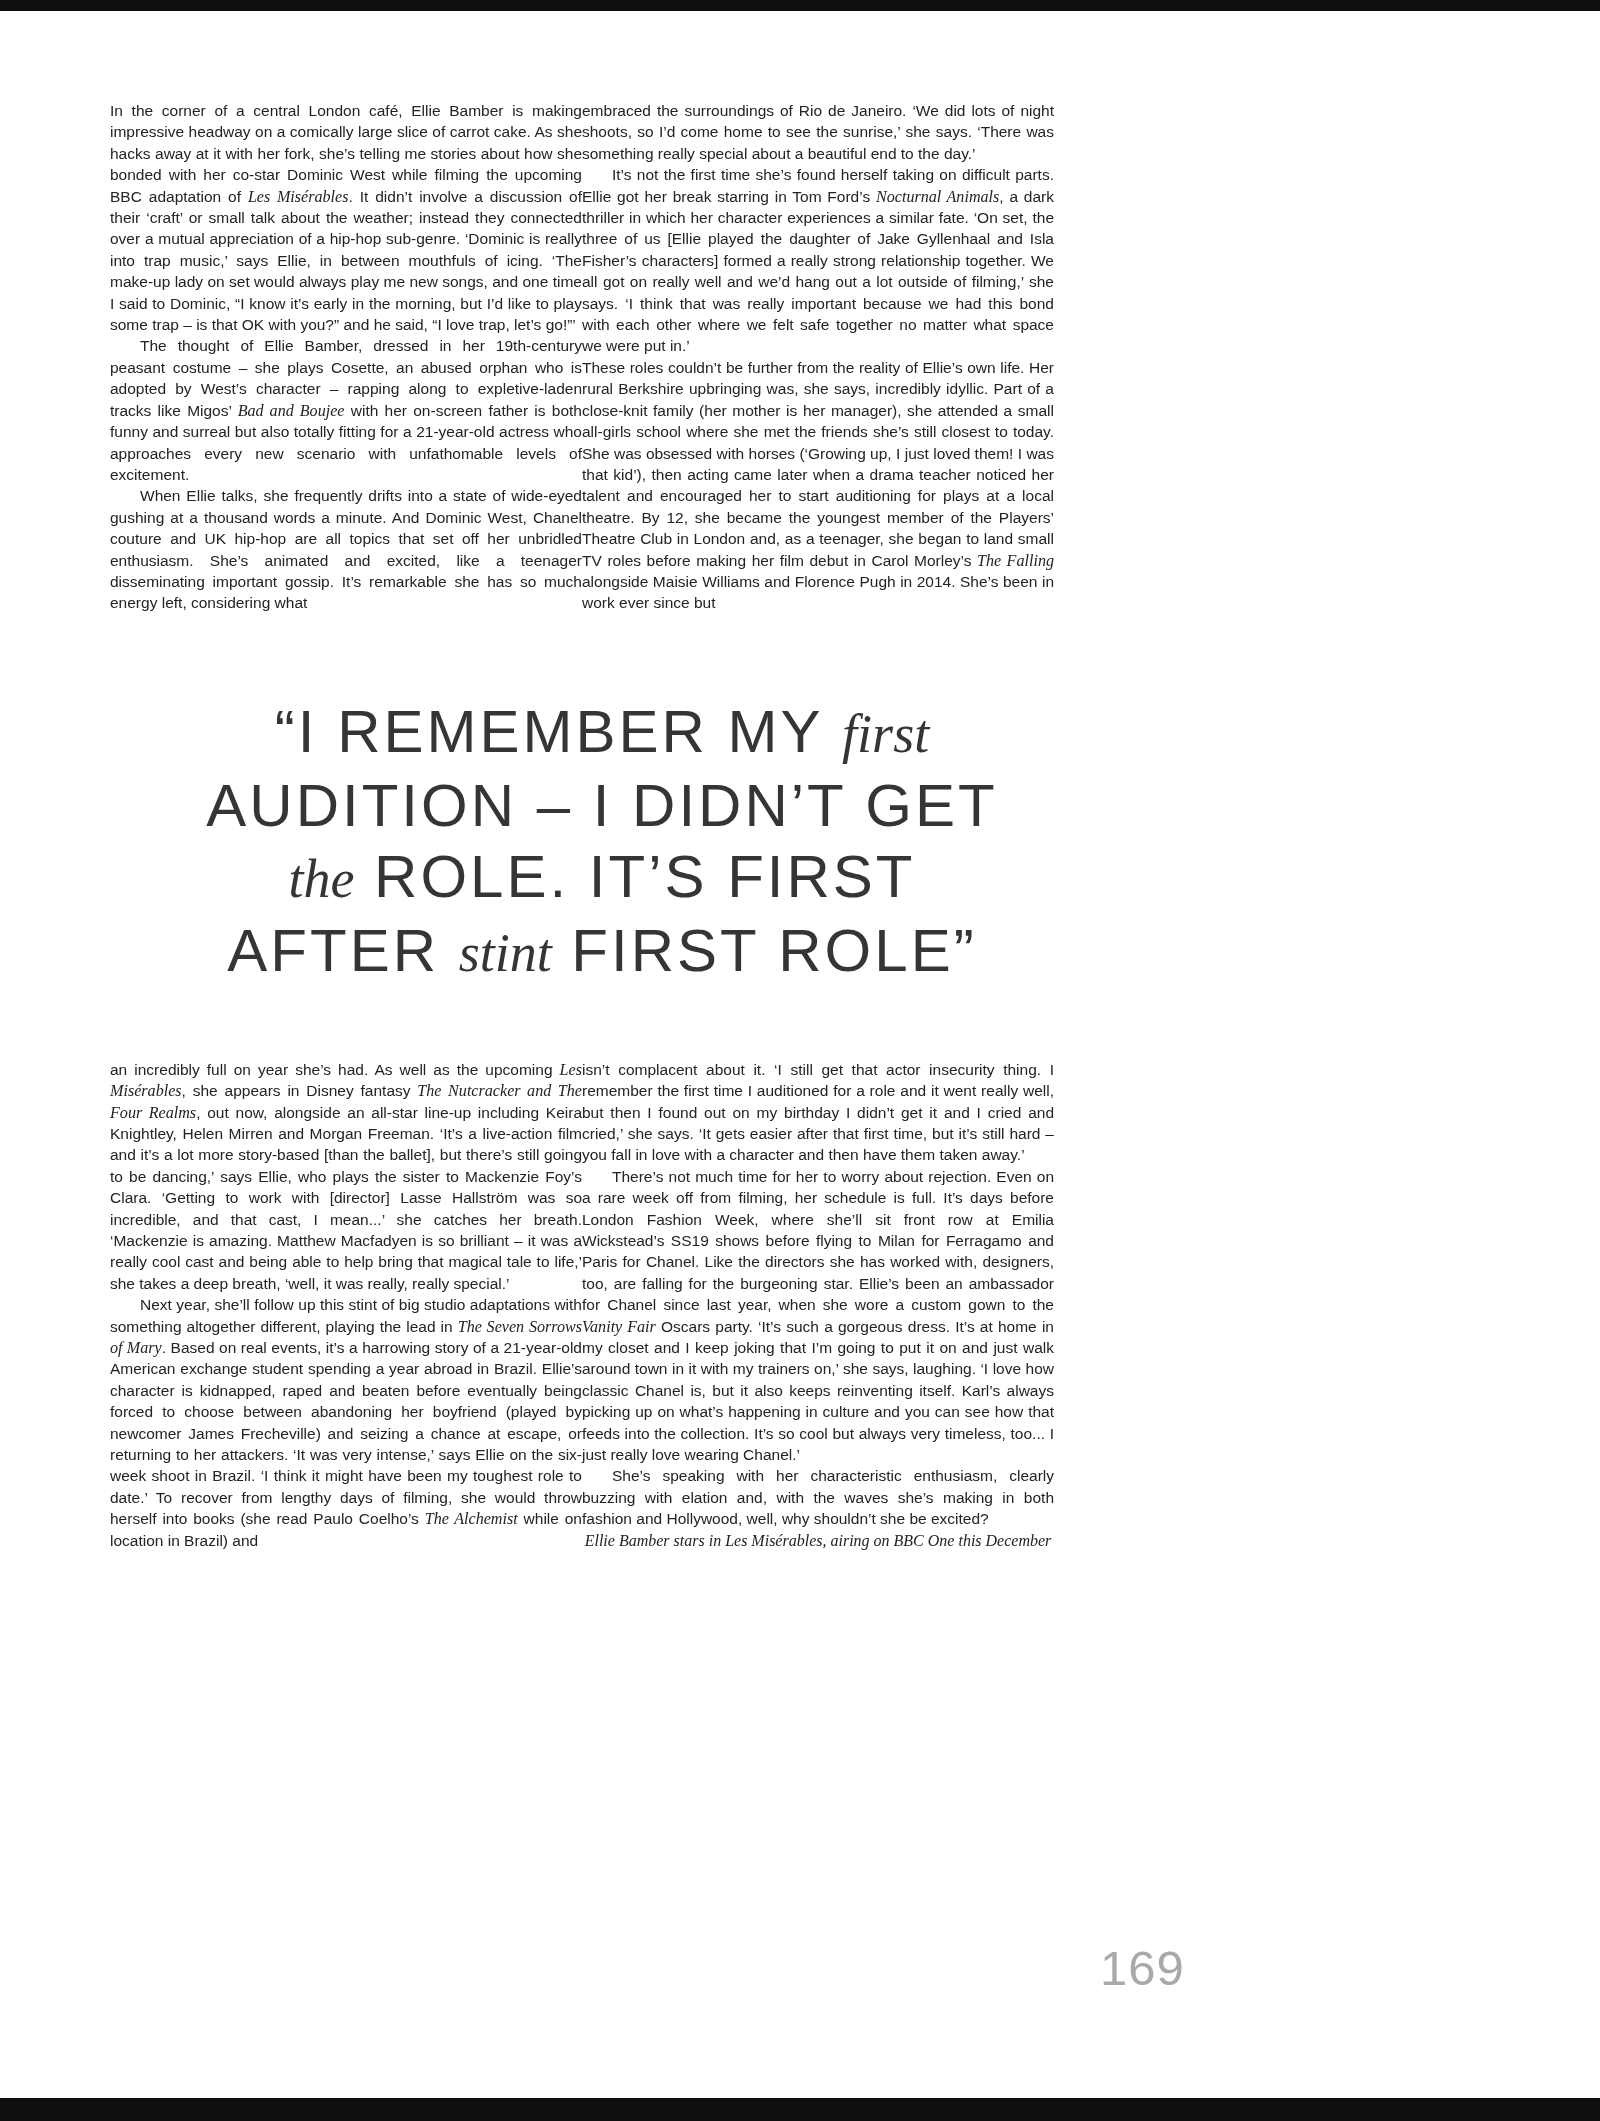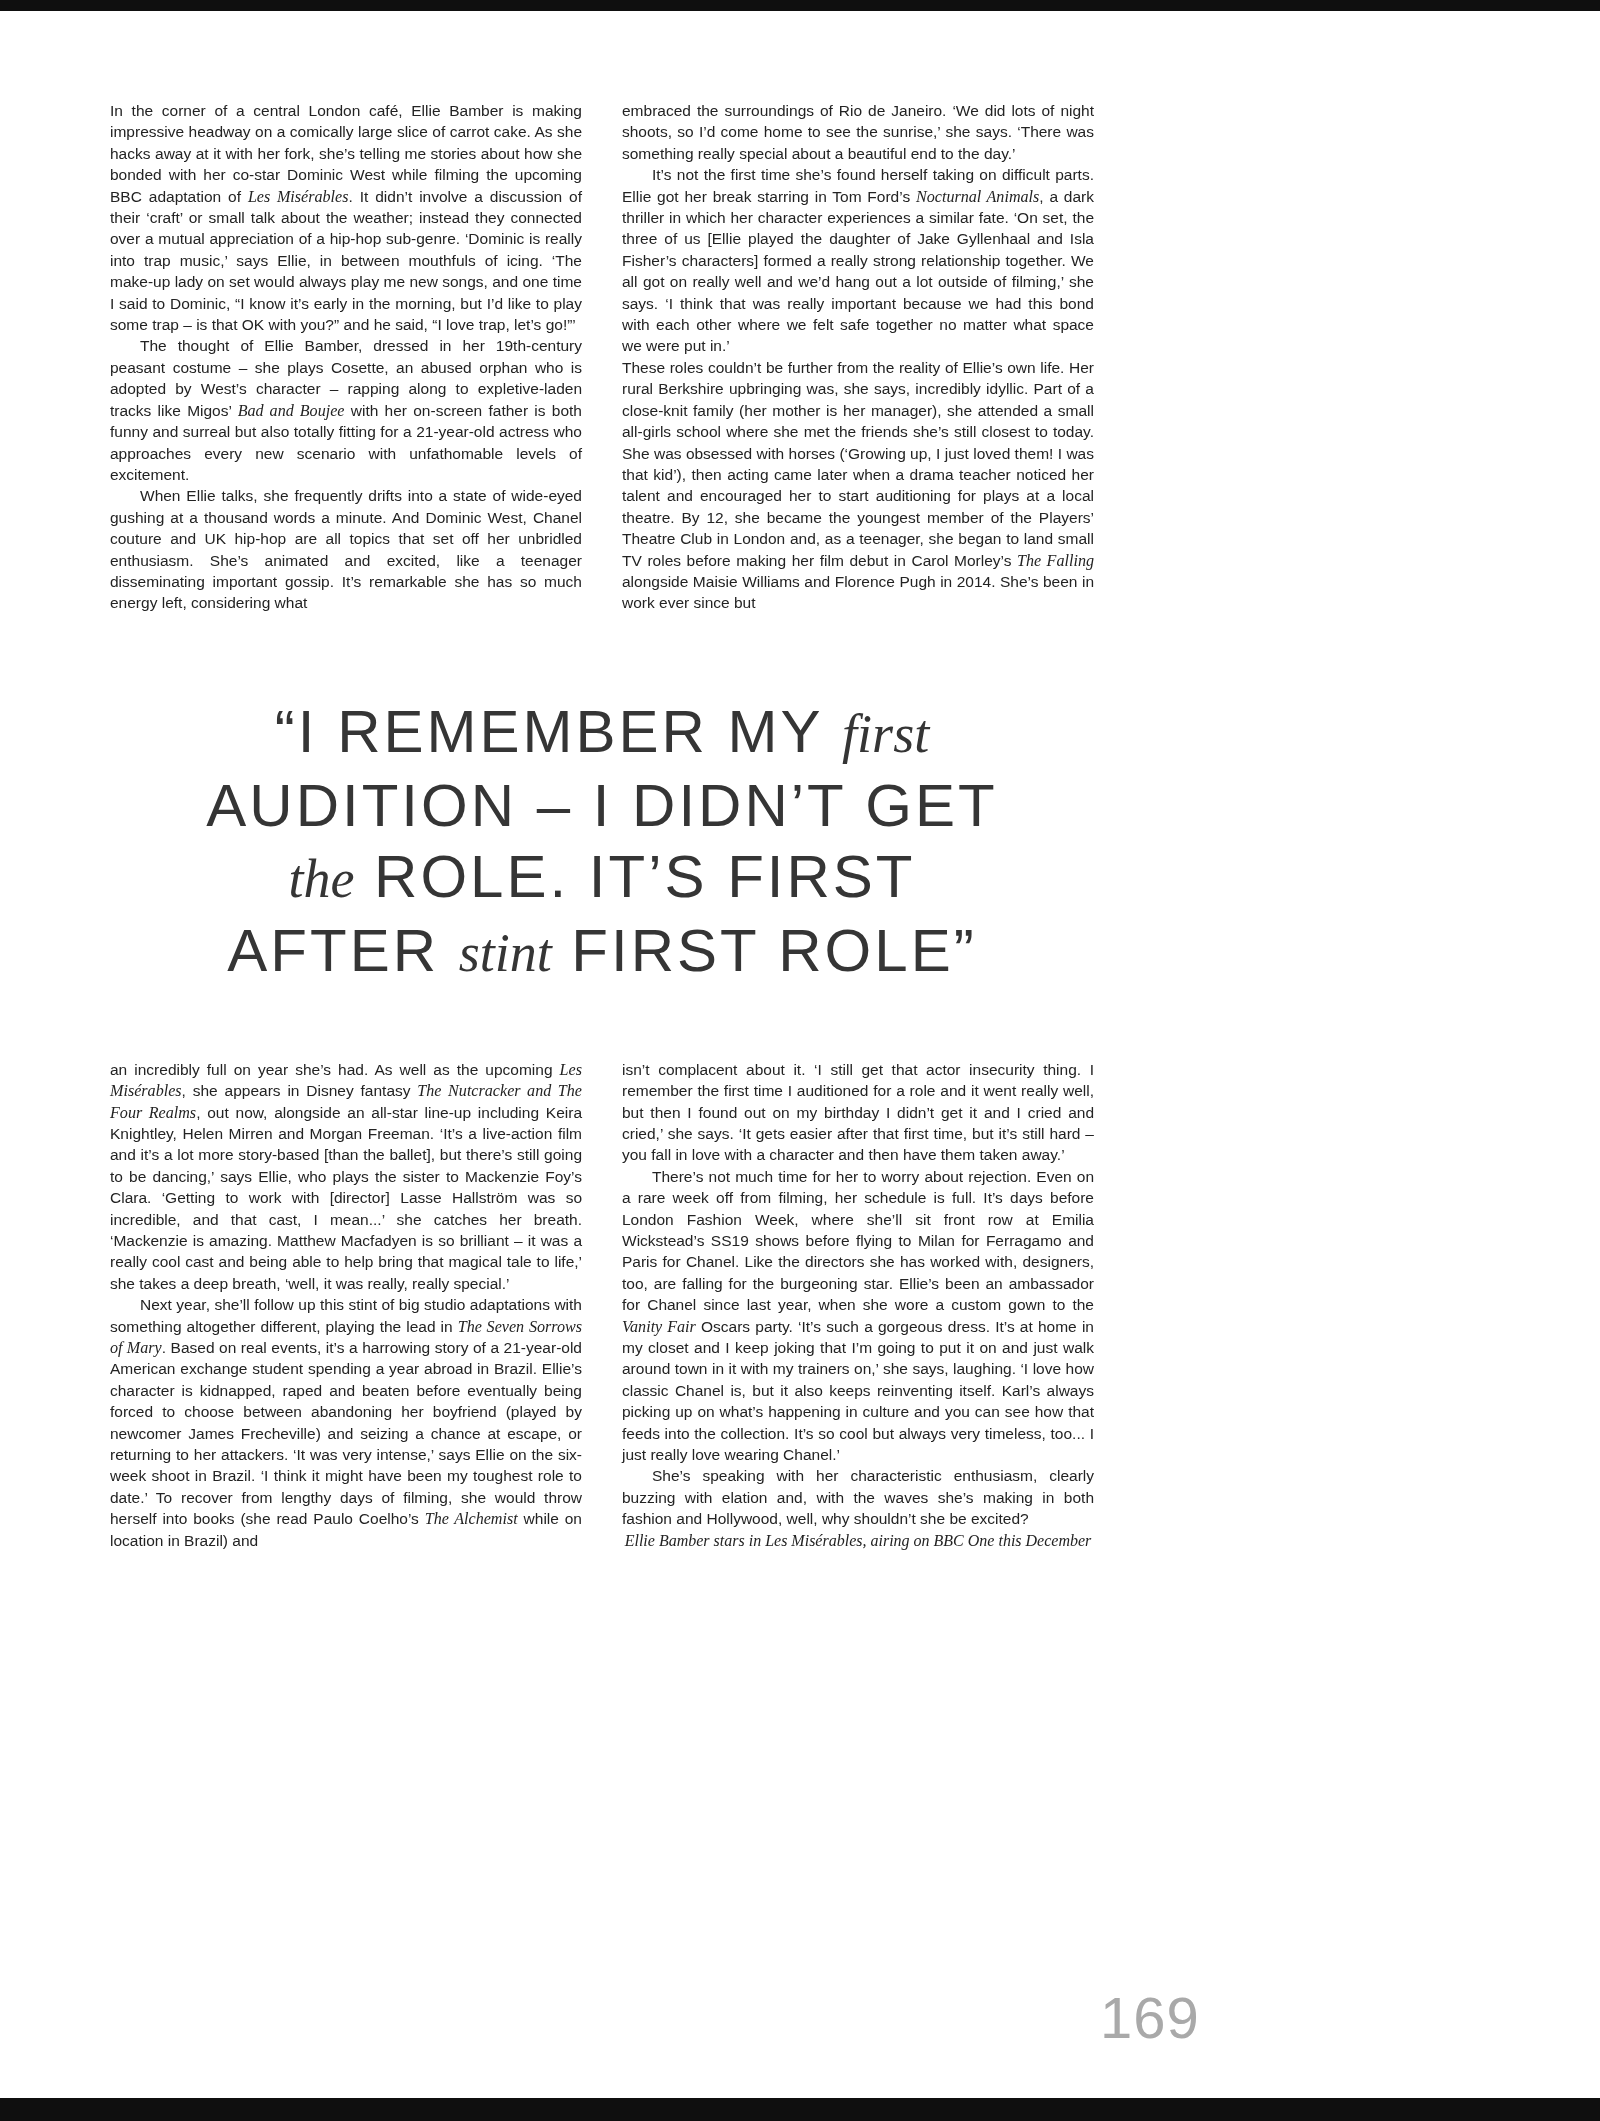--- a/index.html
+++ b/index.html
@@ -7,21 +7,21 @@
   .page {
     position:relative; width:1600px; height:2121px; margin:0 auto;
     background:#ffffff; overflow:hidden;
     font-family:"Liberation Sans", sans-serif;
   }
   .bar { position:absolute; left:0; width:100%; background:#0f0f0f; }
   .bar.top { top:0; height:11px; }
   .bar.bottom { bottom:0; height:23px; }
 
   .content { position:absolute; left:110px; top:100px; width:984px; }
-  .columns { display:flex; gap:40px; }
+  .columns { display:flex; }
   .col {
     width:472px; font-size:15.5px; line-height:21.4px;
     color:#232323; text-align:justify; font-weight:400;
   }
   .para { margin:0; }
   .para.indent { text-indent:30px; }
   span.italic {
     font-family:"Liberation Serif", serif; font-style:italic; font-size:1.04em;
   }
   .para.credit {
@@ -35,22 +35,22 @@
     font-weight:200; font-size:60px; line-height:71px;
     letter-spacing:3px; color:#353535;
   }
   .quote-line { white-space:nowrap; }
   span.script {
     font-family:"Liberation Serif", serif; font-style:italic;
     font-weight:300; font-size:0.9em; letter-spacing:0;
   }
 
   .pagenum {
-    position:absolute; left:1100px; top:1984px;
-    font-size:58px; color:#a9a9a9; letter-spacing:1px;
+    position:absolute; left:1100px; top:1940px;
+    font-size:49px; color:#a9a9a9; letter-spacing:1px;
     font-family:"Liberation Sans", sans-serif;
   }
 </style>
 </head>
 <body>
 
 <div class="page">
   <div class="bar top"></div>
 
   <div class="content">

